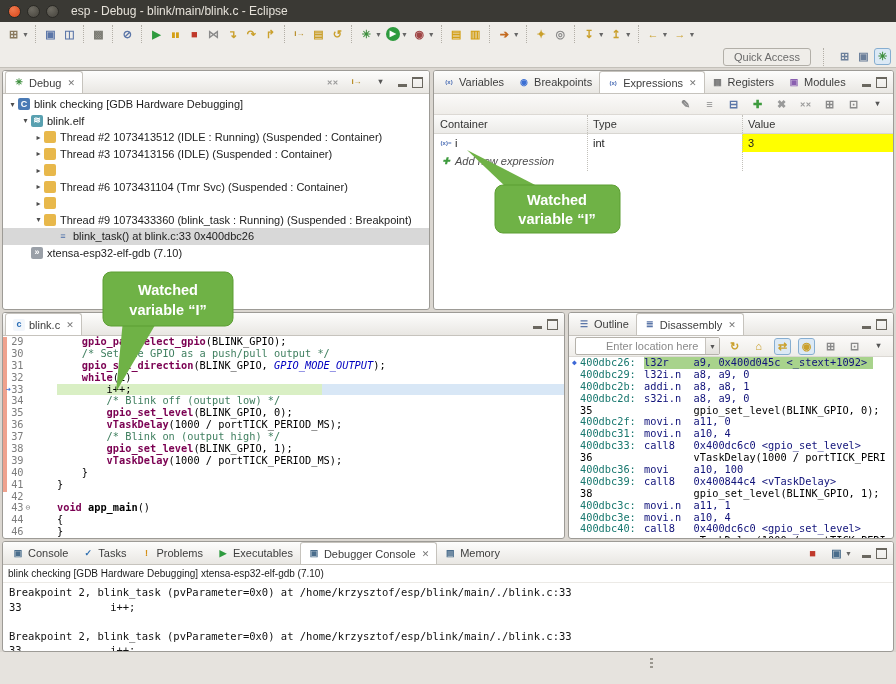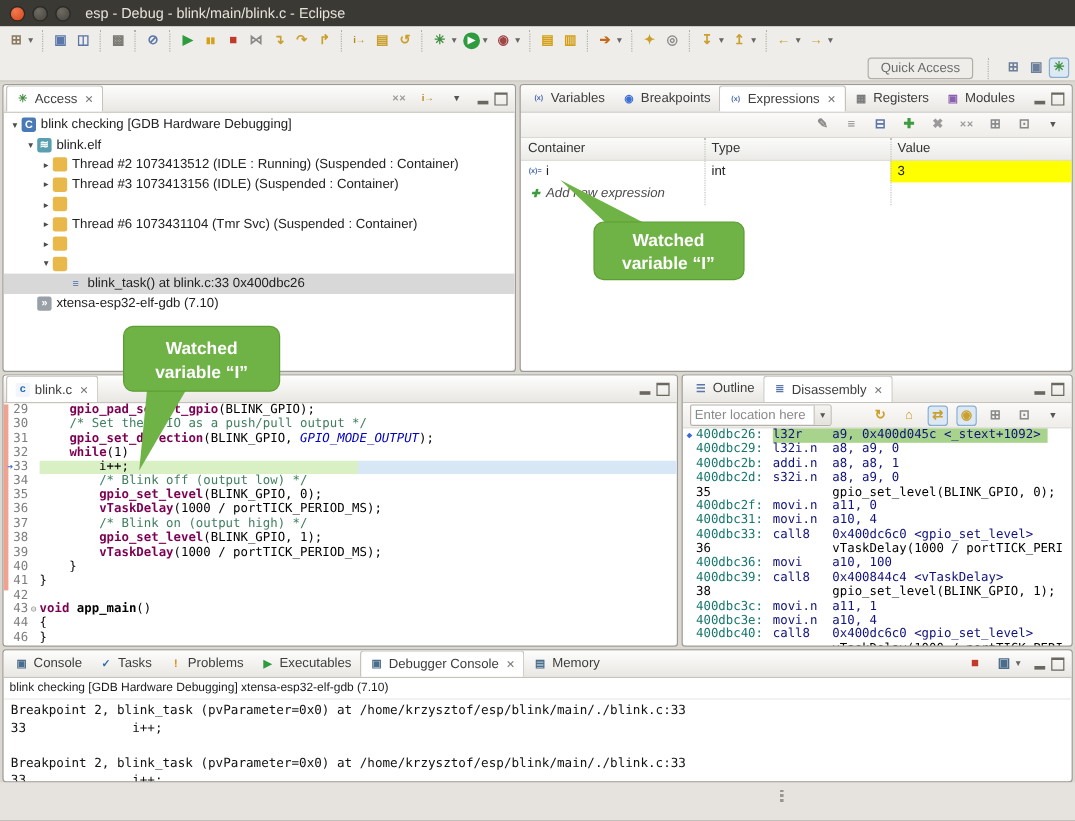--- a/index.html
+++ b/index.html
@@ -57,36 +57,36 @@
   .xhead div{padding:0 6px;box-sizing:border-box;}
   .xrow{display:flex;height:18px;align-items:center;}
   .xc{box-sizing:border-box;padding:0 6px;height:100%;display:flex;align-items:center;gap:3px;}
   .c-expr{width:153px;}.c-type{width:155px;}.c-val{flex:1;}
   .col-sep{position:absolute;top:0;width:0;border-left:1px dotted #c2c0ba;height:56px;}
   .val-hi{background:var(--valueYellow);}
   .add-row{font-style:italic;color:#4c4c4c;}
   
   .ed-body{position:relative;font-family:"DejaVu Sans Mono",monospace;font-size:10.3px;
            line-height:11.9px;color:#000;}
-  .edline{display:flex;height:11.9px;white-space:pre;}
+  .edline{display:flex;height:11.9px;white-space:pre;gap:24px;}
   .ed-gutter{width:30px;flex:none;display:flex;position:relative;}
   .ed-num{width:22px;text-align:right;color:#7d7d7d;padding-right:2px;}
   .ed-fold{width:8px;color:#8a8a8a;font-size:8px;line-height:11.9px;}
   .ed-code{flex:1;}
   .edline.current .ed-code{background:linear-gradient(to right,var(--curGreen) 0 265px,var(--curBlue) 265px);}
   .changebar{position:absolute;left:0;top:0;width:4px;background:#efa28e;}
   .bp-arrow{position:absolute;left:3px;font-size:8px;color:#3a6fd8;}
   .tok-k,.tok-f{color:#7b0052;font-weight:bold;}
   .tok-c{color:#3f7f5f;}
   .tok-s{color:#2a00ff;}
   .tok-m{color:#0000c0;font-style:italic;}
   .tok-b{font-weight:bold;color:#000;}
   
   .combo{display:inline-flex;align-items:center;border:1px solid #b5b2ab;background:#fff;
-         border-radius:2px;height:16px;margin-right:auto;}
+         border-radius:2px;height:16px;margin-right:auto;padding-left:27px;}
   .combo-text{width:96px;overflow:hidden;white-space:nowrap;color:#8a8a8a;padding:0 3px;}
   .combo-btn{width:13px;height:100%;background:linear-gradient(#f6f5f3,#e3e1dc);
              border-left:1px solid #c6c3bd;display:inline-flex;align-items:center;justify-content:center;font-size:7px;color:#555;}
   .dis-body{font-family:"DejaVu Sans Mono",monospace;font-size:10.3px;line-height:11.9px;white-space:pre;}
   .disline{display:flex;height:11.9px;}
   .dis-mark{width:11px;flex:none;color:#3c67d6;font-size:8px;line-height:11.9px;text-align:center;}
   .dis-pre{width:64px;flex:none;color:#17776e;}
   .dis-pre.srcnum{color:#000;}
   .dis-body-ins{color:#10127a;}
   .dis-body-src{color:#000;}
@@ -227,21 +227,21 @@
           <span class="mi pressed" style="color: rgb(62, 143, 62);">✳</span>
         </span>
     </div>
   </div>
 
   <div class="panel" style="left:2px;top:70px;width:428px;height:240px;">
     <div class="phead">
       <div class="tabs" id="debug-tabs">
           <div class="tab active">
             <span class="mi si" style="color: rgb(62, 143, 62);">✳</span>
-            <span>Access</span>
+            <span>Debug</span>
             <span class="close">✕</span>
           </div>
         </div>
       <div class="hicons" id="debug-toolbar">
           <span class="tbtn">
             <span class="mi" style="color: rgb(154, 154, 154); font-size: 7px;">✕✕</span>
           </span>
           <span class="tbtn">
             <span class="mi" style="color: rgb(181, 137, 30); font-size: 8px;">i→</span>
           </span>
@@ -284,20 +284,21 @@
           <span class="mi si ticon" style="color: rgb(138, 109, 30); background: rgb(232, 184, 75);"></span>
           <span>Thread #6 1073431104 (Tmr Svc) (Suspended : Container)</span>
         </div>
         <div class="trow" style="padding-left: 30px;">
           <span class="tarrow">▸</span>
           <span class="mi si ticon" style="color: rgb(138, 109, 30); background: rgb(232, 184, 75);"></span>
         </div>
         <div class="trow" style="padding-left: 30px;">
           <span class="tarrow">▾</span>
           <span class="mi si ticon" style="color: rgb(138, 109, 30); background: rgb(232, 184, 75);"></span>
+          <span>Thread #9 1073433360 (blink_task : Running) (Suspended : Breakpoint)</span>
         </div>
         <div class="trow selected" style="padding-left: 43px;">
           <span class="tarrow"></span>
           <span class="mi si ticon" style="color: rgb(74, 109, 168); background: transparent;">≡</span>
           <span>blink_task() at blink.c:33 0x400dbc26</span>
         </div>
         <div class="trow" style="padding-left: 17px;">
           <span class="tarrow"></span>
           <span class="mi si ticon" style="color: rgb(255, 255, 255); background: rgb(154, 160, 168);">»</span>
           <span>xtensa-esp32-elf-gdb (7.10)</span>

